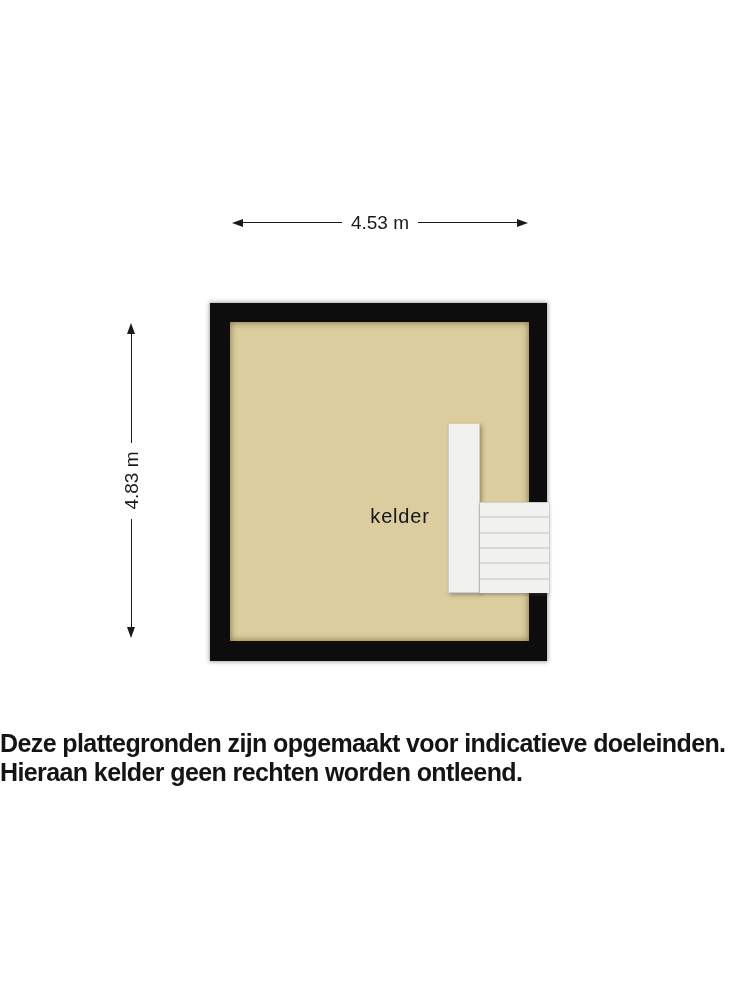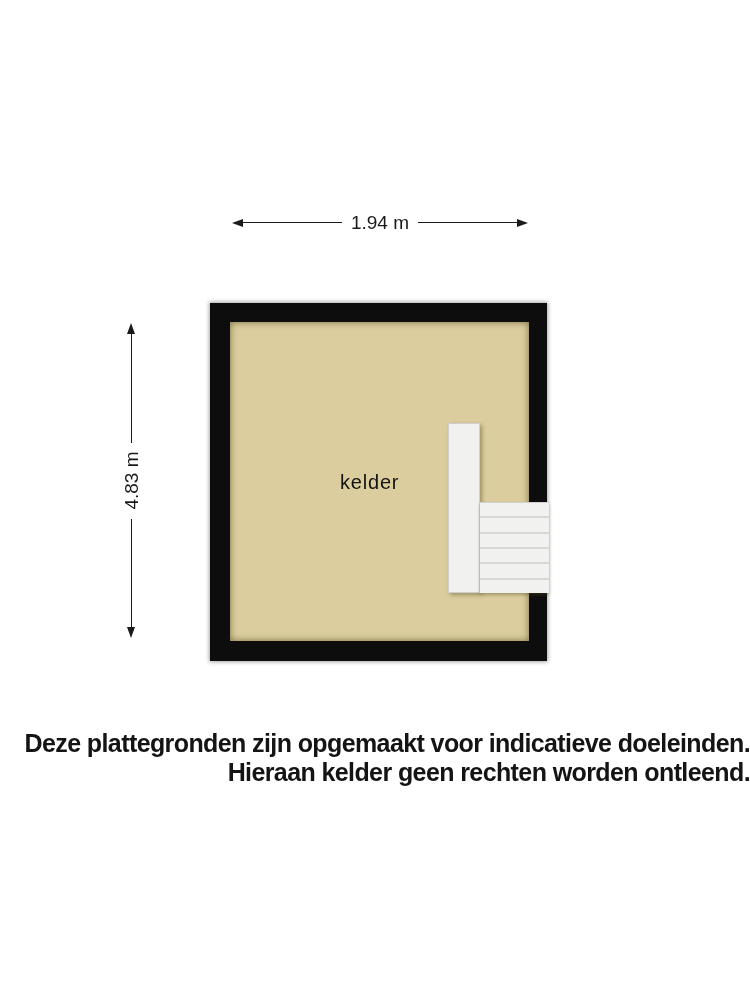--- a/index.html
+++ b/index.html
@@ -104,23 +104,23 @@
     left: 20px;
     top: 19px;
     width: 299px;
     height: 319px;
     background: var(--color-floor, #dbcd9d);
     box-shadow: inset 0 0 7px rgba(100, 88, 45, 0.85);
   }
   .room-label {
     position: absolute;
     left: 110px;
-    top: 149px;
+    top: 183px;
     width: 120px;
-    text-align: left;
+    text-align: center;
     font-size: 20px;
     letter-spacing: 0.8px;
     color: var(--color-text, #1c1c1c);
   }
   .stair-landing {
     position: absolute;
     left: 218px;
     top: 101px;
     width: 32px;
     height: 170px;
@@ -148,37 +148,37 @@
   .stair-tread + .stair-tread {
     border-top: 2px solid #d8d8d5;
   }
 
   
   .disclaimer {
     position: absolute;
     left: 0;
     top: 729px;
     width: 750px;
-    text-align: right;
+    text-align: left;
     font-weight: bold;
     font-size: 25px;
     line-height: 29px;
     letter-spacing: -0.6px;
     color: var(--color-text, #111111);
   }
 </style>
 </head>
 <body>
 
 <div id="canvas">
 
   <div class="dim-h">
     <div class="arr left"></div>
     <div class="seg"></div>
-    <span class="dim-label">1.94 m</span>
+    <span class="dim-label">4.53 m</span>
     <div class="seg"></div>
     <div class="arr right"></div>
   </div>
 
   <div class="dim-v">
     <div class="arr up"></div>
     <div class="seg"></div>
     <div class="vlabel-wrap">
       <span class="dim-label">4.83 m</span>
     </div>

